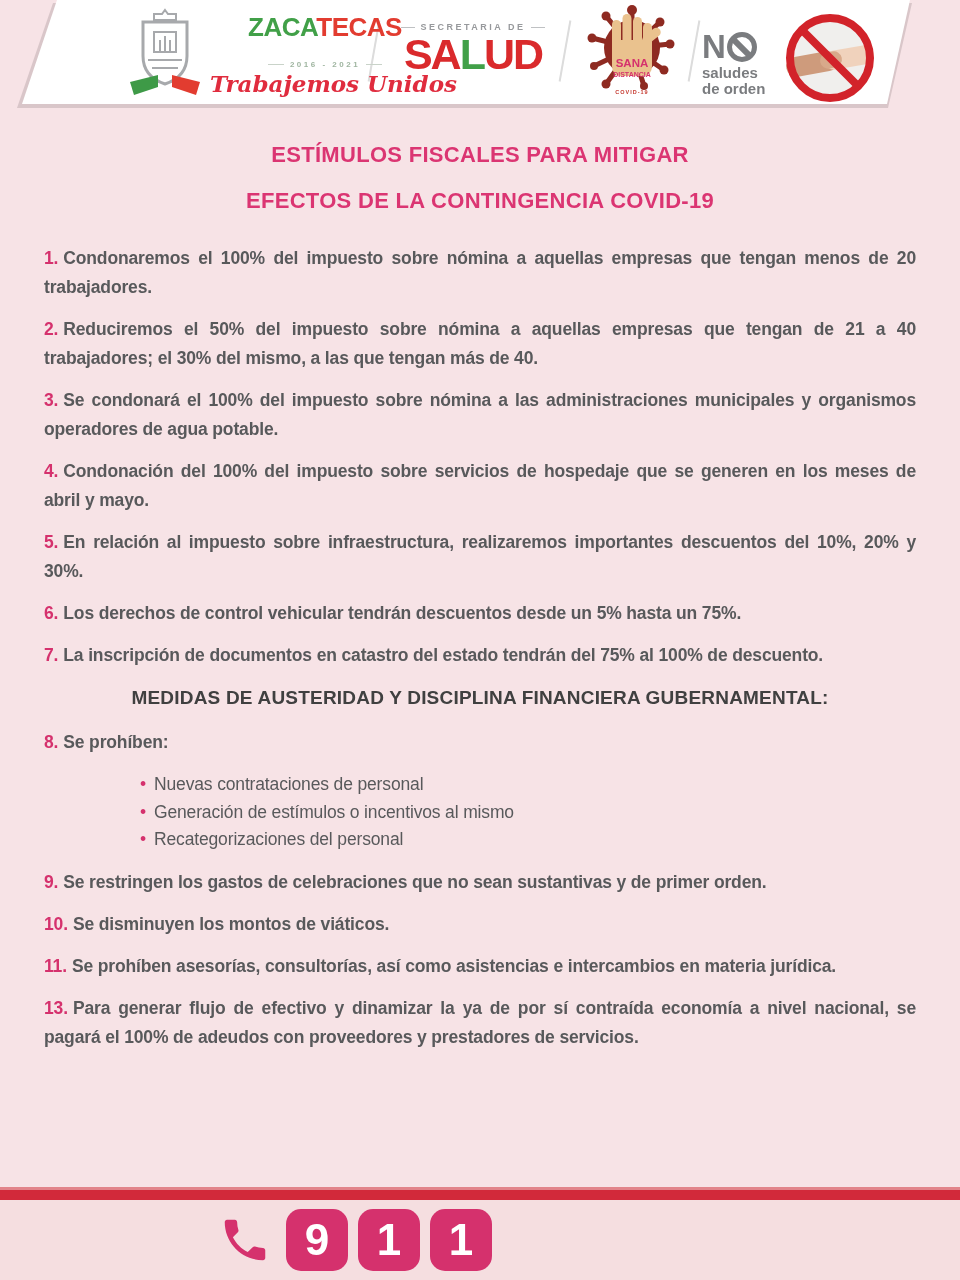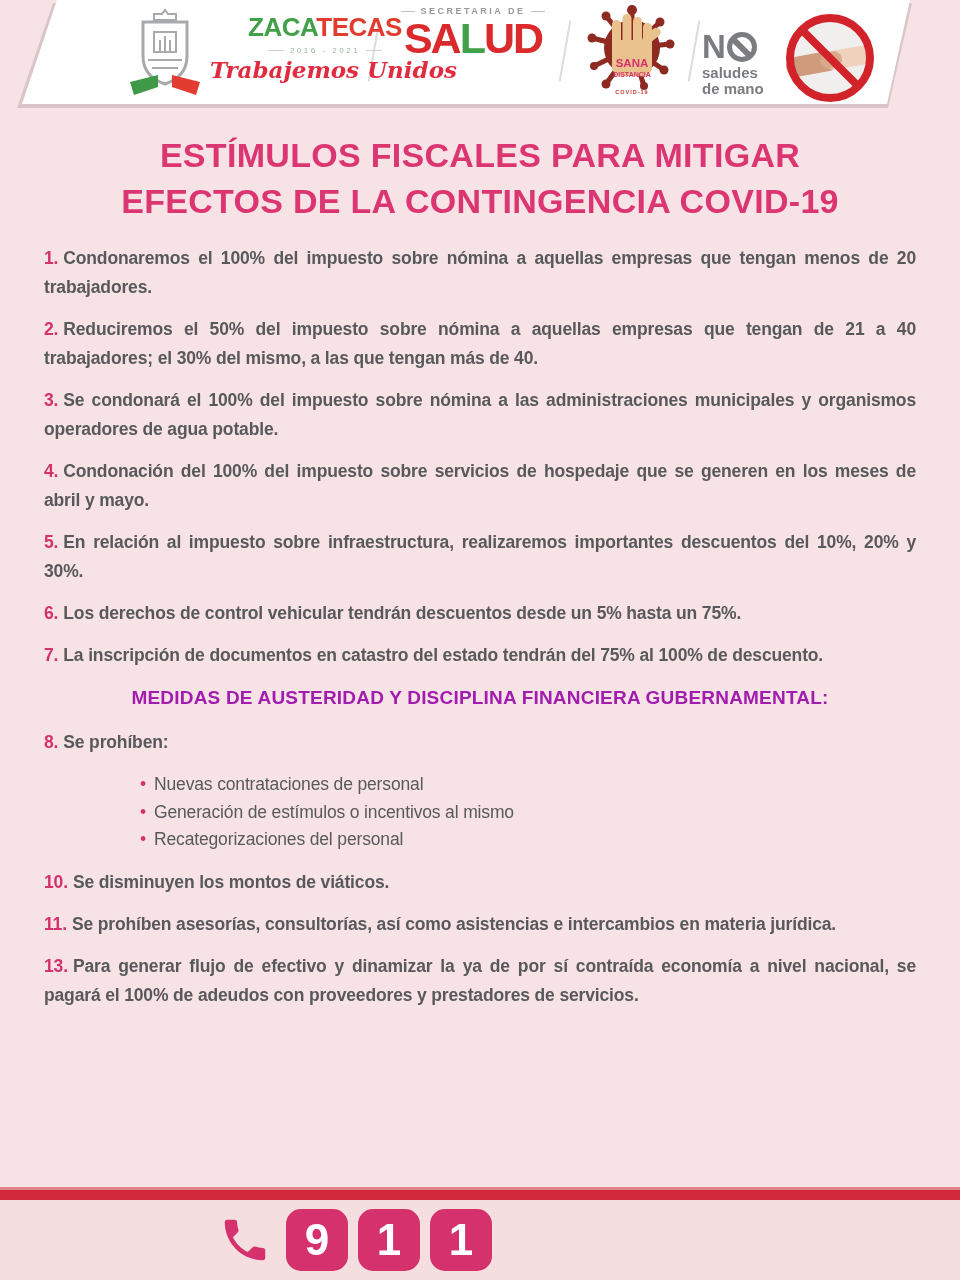--- a/index.html
+++ b/index.html
@@ -15,28 +15,28 @@
   .band-svg{position:absolute;top:0;left:0;}
   .hdr-content{position:absolute;top:0;left:0;width:960px;height:110px;}
   .hdr-div{position:absolute;width:2px;height:62px;background:#DCDCDC;transform:rotate(10deg);top:20px;}
 
   
   .zac-shield{position:absolute;left:124px;top:8px;}
   .zac-text{position:absolute;left:210px;top:14px;width:230px;text-align:center;}
   .zac-name{font-size:26px;font-weight:900;letter-spacing:-0.5px;line-height:26px;white-space:nowrap;}
   .zac-green{color:#41A048;}
   .zac-red{color:#E23C30;}
-  .zac-years{font-size:8px;font-weight:400;letter-spacing:2.5px;color:#9FB5A0;margin-top:6px;
+  .zac-years{font-size:8px;font-weight:700;letter-spacing:2.5px;color:#9FB5A0;margin-top:20px;
              display:flex;align-items:center;justify-content:center;gap:6px;text-align:right;}
   .zac-years:before,.zac-years:after{content:"";display:block;width:16px;height:1px;background:#C9D3C9;}
   .zac-tagline{font-family:"DejaVu Serif",serif;font-style:italic;font-weight:700;
                font-size:23px;color:#E02C3E;margin-top:1px;white-space:nowrap;}
 
   
-  .salud{position:absolute;left:388px;top:6px;width:170px;text-align:center;}
+  .salud{position:absolute;left:388px;top:22px;width:170px;text-align:center;}
   .salud-small{font-size:9px;font-weight:700;letter-spacing:2.5px;color:#97999C;
                display:flex;align-items:center;justify-content:center;gap:5px;white-space:nowrap;}
   .salud-small:before,.salud-small:after{content:"";display:block;width:14px;height:1px;background:#BFC1C3;}
   .salud-big{font-size:43px;font-weight:900;letter-spacing:-2px;line-height:44px;white-space:nowrap;}
   .salud-red{color:#DA2A2C;}
   .salud-green{color:#41A048;}
 
   
   .sana-logo{position:absolute;left:576px;top:4px;}
 
@@ -47,30 +47,30 @@
   .no-circle{position:relative;display:inline-block;width:20px;height:20px;
              border:5.5px solid #7A7C7F;border-radius:50%;margin-left:1px;}
   .no-circle .slash{position:absolute;left:-2px;top:7.5px;width:24px;height:5.5px;
              background:#7A7C7F;transform:rotate(45deg);}
   .no-labels{font-size:15px;font-weight:800;line-height:15.5px;margin-top:3px;}
 
   .handshake{position:absolute;left:784px;top:12px;}
 
   
   .main{position:relative;padding-top:132px;}
-  .title{text-align:center;color:#DB3572;font-size:34px;font-weight:800;
+  .title{text-align:center;color:#DB3572;font-size:22px;font-weight:800;
          line-height:46px;letter-spacing:0.3px;}
 
   
   .content{width:872px;margin:20px auto 0 auto;color:#58595B;}
   .item{text-align:justify;font-size:17.5px;font-weight:700;letter-spacing:-0.15px;
         line-height:29px;margin-bottom:13px;}
   .item .num{color:#D5316D;margin-right:5px;}
   .aust-heading{text-align:center;font-size:19px;font-weight:800;letter-spacing:0.2px;
-        color:#a21caf;margin:12px 0 16px 0;line-height:29px;}
+        color:#404040;margin:12px 0 16px 0;line-height:29px;}
   .bullets{padding-left:96px;margin:14px 0 14px 0;}
   .bullet-line{font-size:17.5px;font-weight:400;letter-spacing:-0.15px;line-height:27.5px;}
   .bullet-line .dot{color:#D5316D;margin-right:8px;}
 
   
   .strip{position:absolute;left:0;top:1187px;width:960px;height:13px;
          background:#D2293A;border-top:3px solid #E2848A;box-sizing:border-box;}
   .footer{position:absolute;left:0;top:1200px;width:960px;height:80px;background:#F5DEE0;
           display:flex;align-items:center;justify-content:space-between;
           padding:0 104px 0 218px;box-sizing:border-box;}
@@ -162,21 +162,21 @@
 
     <div class="no-block">
       <div class="no-row">
         <span class="no-letter">N</span>
         <span class="no-circle">
             <span class="slash"></span>
           </span>
       </div>
       <div class="no-labels">
         <div>saludes</div>
-        <div>de mano</div>
+        <div>de orden</div>
       </div>
     </div>
 
     <svg class="handshake" width="92" height="92" viewBox="0 0 92 92">
       <circle cx="46" cy="46" r="43" fill="#F0EFED"></circle>
       <g>
         <rect x="2" y="42" width="52" height="20" rx="10" fill="#CE9B7C" transform="rotate(-10 28 52)"></rect>
         <rect x="40" y="36" width="50" height="19" rx="9.5" fill="#F0D2BC" transform="rotate(-10 65 45)"></rect>
         <rect x="36" y="40" width="22" height="16" rx="8" fill="#D8A98A" transform="rotate(-12 47 48)"></rect>
       </g>
@@ -204,20 +204,21 @@
     <div class="aust-heading">MEDIDAS DE AUSTERIDAD Y DISCIPLINA FINANCIERA GUBERNAMENTAL:</div>
 
     <div class="item"><span class="num">8.</span><span>Se prohíben:</span></div>
 
     <div class="bullets">
       <div class="bullet-line"><span class="dot">•</span><span>Nuevas contrataciones de personal</span></div>
       <div class="bullet-line"><span class="dot">•</span><span>Generación de estímulos o incentivos al mismo</span></div>
       <div class="bullet-line"><span class="dot">•</span><span>Recategorizaciones del personal</span></div>
     </div>
 
+    <div class="item"><span class="num">9.</span><span>Se restringen los gastos de celebraciones que no sean sustantivas y de primer orden.</span></div>
     <div class="item"><span class="num">10.</span><span>Se disminuyen los montos de viáticos.</span></div>
     <div class="item"><span class="num">11.</span><span>Se prohíben asesorías, consultorías, así como asistencias e intercambios en materia jurídica.</span></div>
     <div class="item"><span class="num">13.</span><span>Para generar flujo de efectivo y dinamizar la ya de por sí contraída economía a nivel nacional, se pagará el 100% de adeudos con proveedores y prestadores de servicios.</span></div>
   </div>
 </div>
 
 <div class="strip"></div>
 <div class="footer">
   <div class="emergency">
     <svg width="54" height="54" viewBox="0 0 24 24">

